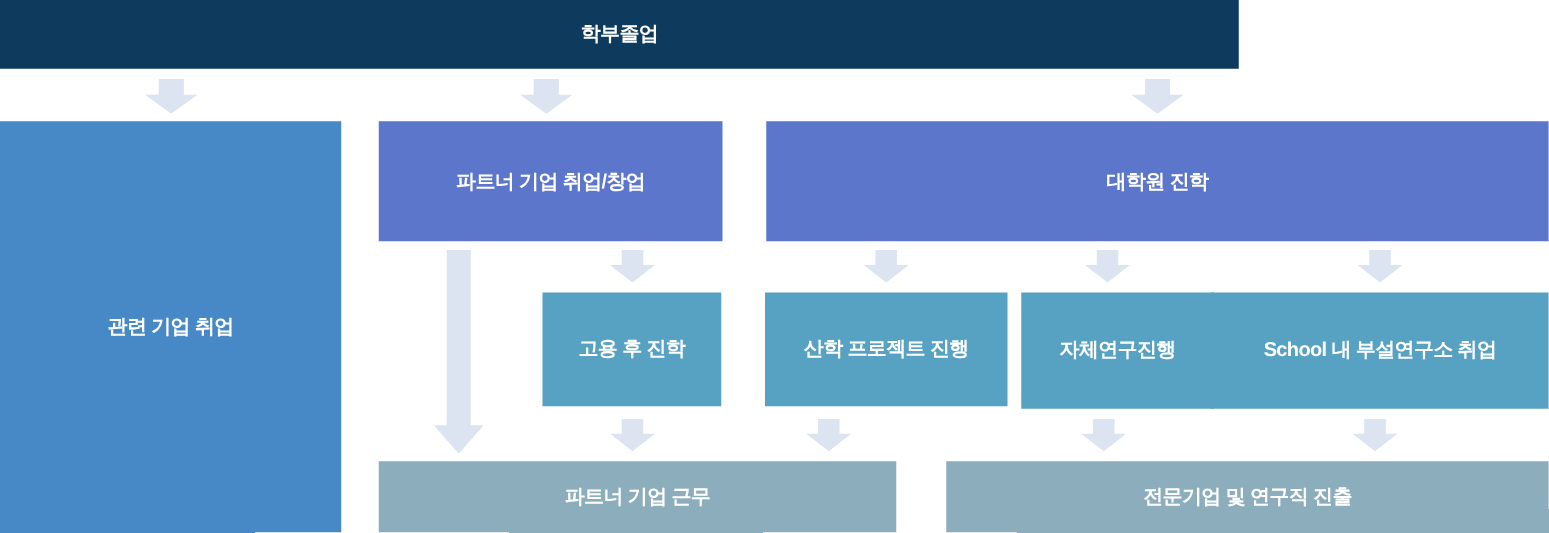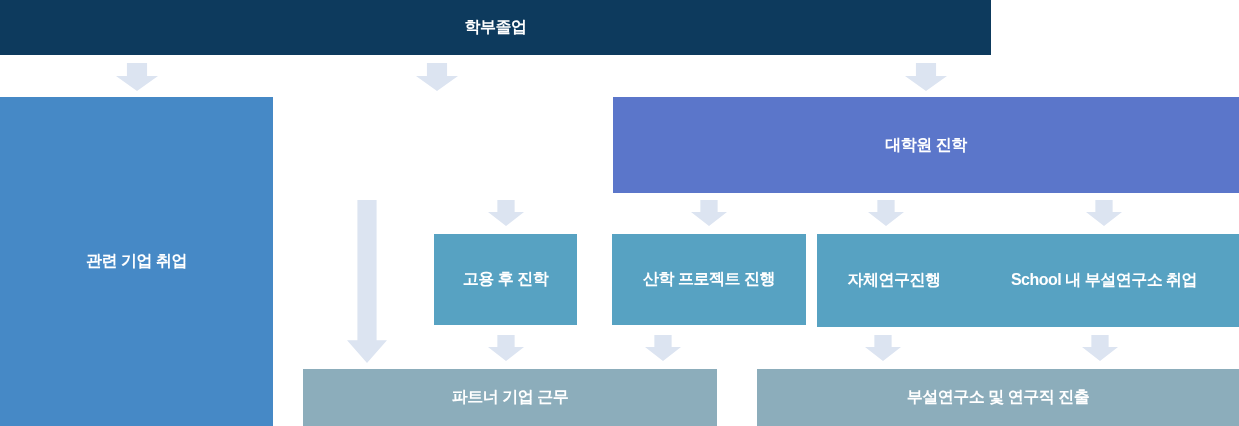--- a/index.html
+++ b/index.html
@@ -79,34 +79,35 @@
 
 <div class="canvas">
 
   <div id="root-bar" class="node root-bar">학부졸업</div>
 
   <div id="arrow-root-1" class="arrow top"></div>
   <div id="arrow-root-2" class="arrow top"></div>
   <div id="arrow-root-3" class="arrow top"></div>
 
   <div id="box-related" class="node blue-box">관련 기업 취업</div>
+  <div id="box-partner" class="node purple-box">파트너 기업 취업/창업</div>
   <div id="box-grad" class="node purple-box">대학원 진학</div>
 
   <div id="arrow-long" class="arrow long"></div>
   <div id="arrow-l2-1" class="arrow small"></div>
   <div id="arrow-l2-2" class="arrow small"></div>
   <div id="arrow-l2-3" class="arrow small"></div>
   <div id="arrow-l2-4" class="arrow small"></div>
 
   <div id="box-study" class="node teal-box">고용 후 진학</div>
   <div id="box-project" class="node teal-box">산학 프로젝트 진행</div>
   <div id="box-research" class="node teal-box">자체연구진행</div>
   <div id="box-institute" class="node teal-box">School 내 부설연구소 취업</div>
 
   <div id="arrow-l3-1" class="arrow small"></div>
   <div id="arrow-l3-2" class="arrow small"></div>
   <div id="arrow-l3-3" class="arrow small"></div>
   <div id="arrow-l3-4" class="arrow small"></div>
 
   <div id="box-partnerwork" class="node slate-box">파트너 기업 근무</div>
-  <div id="box-profession" class="node slate-box">부설연구소 및 연구직 진출</div>
+  <div id="box-profession" class="node slate-box">전문기업 및 연구직 진출</div>
 
 </div>
 
 </body></html>

